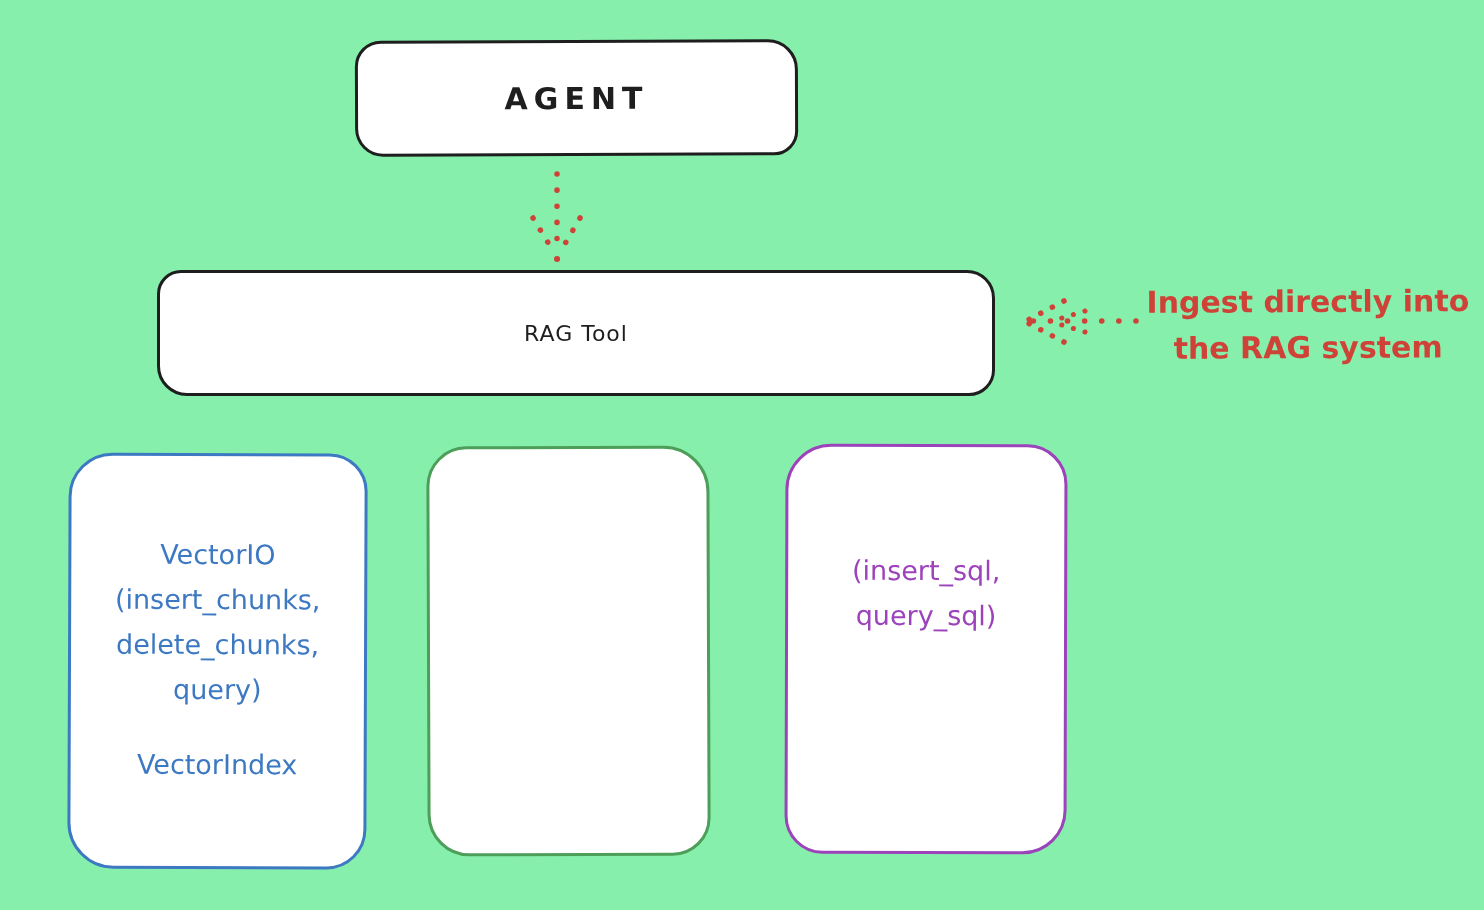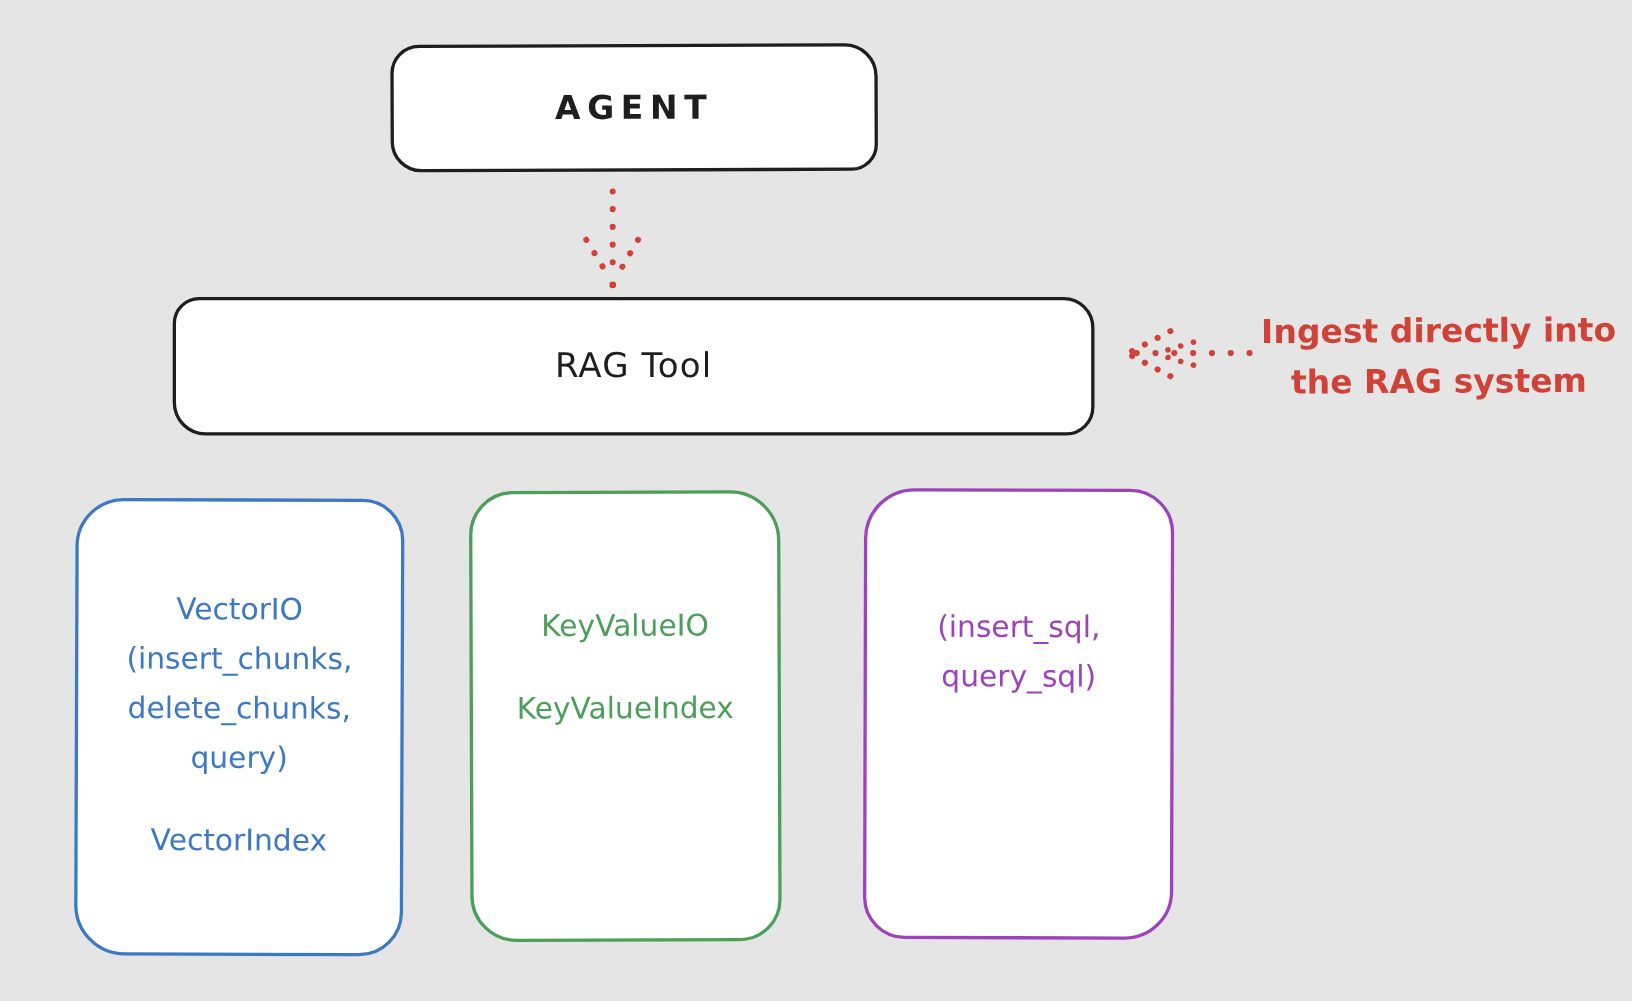--- a/index.html
+++ b/index.html
@@ -1,21 +1,21 @@
 <!DOCTYPE html>
 <html><head>
 <meta charset="utf-8">
 <style>
   * { box-sizing: border-box; margin: 0; padding: 0; }
   html, body { background: #ffffff; }
   .canvas {
     position: relative;
     width: 1484px;
     height: 910px;
-    background: #e5e5e5;
+    background: #86efac;
     font-family: "DejaVu Sans", sans-serif;
     overflow: hidden;
   }
   .arrows-layer {
     position: absolute;
     left: 0; top: 0;
     width: 1484px; height: 910px;
     pointer-events: none;
   }
   .node {
@@ -33,21 +33,21 @@
     border-radius: 26px 30px 24px 28px;
     font-size: 30px;
     font-weight: 600;
     letter-spacing: 6px;
     transform: rotate(-0.2deg);
   }
   .rag-box {
     left: 157px; top: 270px;
     width: 838px; height: 126px;
     border-radius: 24px 28px 26px 30px;
-    font-size: 31px;
+    font-size: 22px;
     font-weight: 500;
     letter-spacing: 1px;
   }
   .card {
     position: absolute;
     background: #ffffff;
     border-style: solid;
     border-width: 3.5px;
     text-align: center;
     font-size: 27px;
@@ -123,22 +123,20 @@
 
   <div class="card card-vector" style="color: rgb(61, 121, 194); border-color: rgb(61, 121, 194);">
     <div>VectorIO</div>
     <div>(insert_chunks,</div>
     <div>delete_chunks,</div>
     <div>query)</div>
     <div class="index-label">VectorIndex</div>
   </div>
 
   <div class="card card-keyvalue" style="color: rgb(77, 158, 88); border-color: rgb(77, 158, 88);">
-    <div>KeyValueIO</div>
-    <div class="index-label">KeyValueIndex</div>
   </div>
 
   <div class="card card-relational" style="color: rgb(156, 67, 187); border-color: rgb(156, 67, 187);">
     <div>(insert_sql,</div>
     <div>query_sql)</div>
   </div>
 
 </div>
 
 </body></html>

